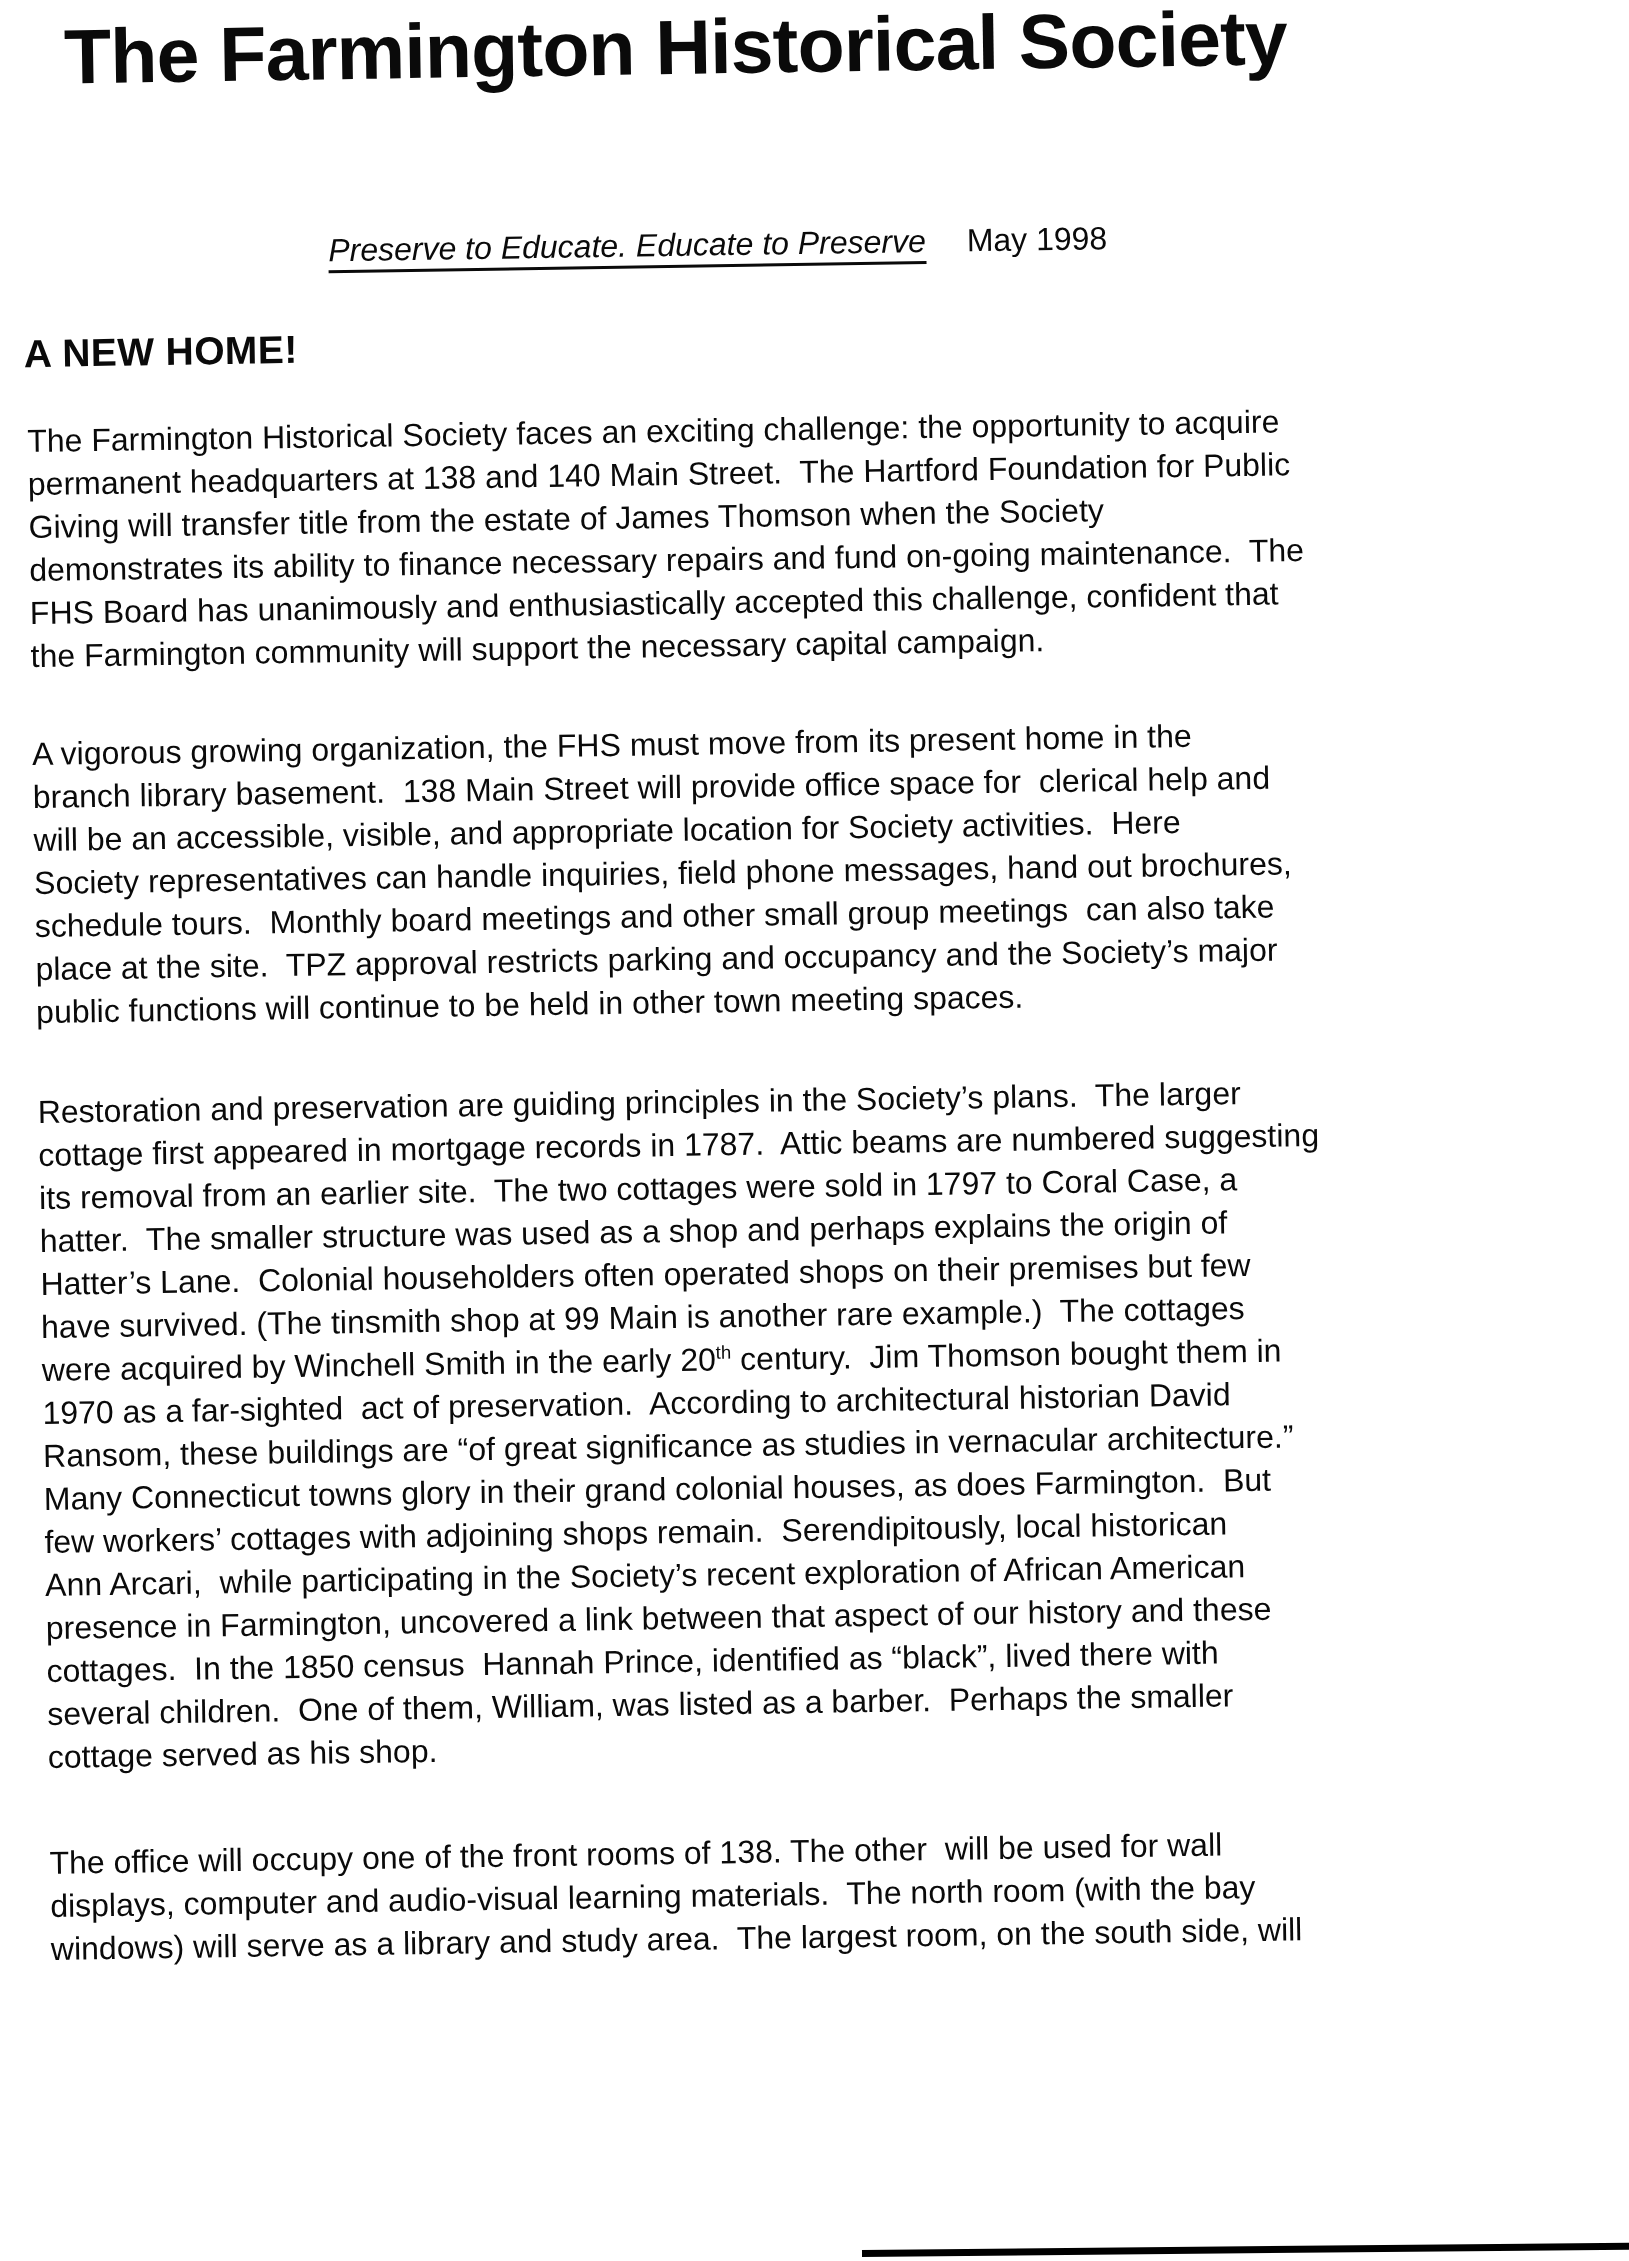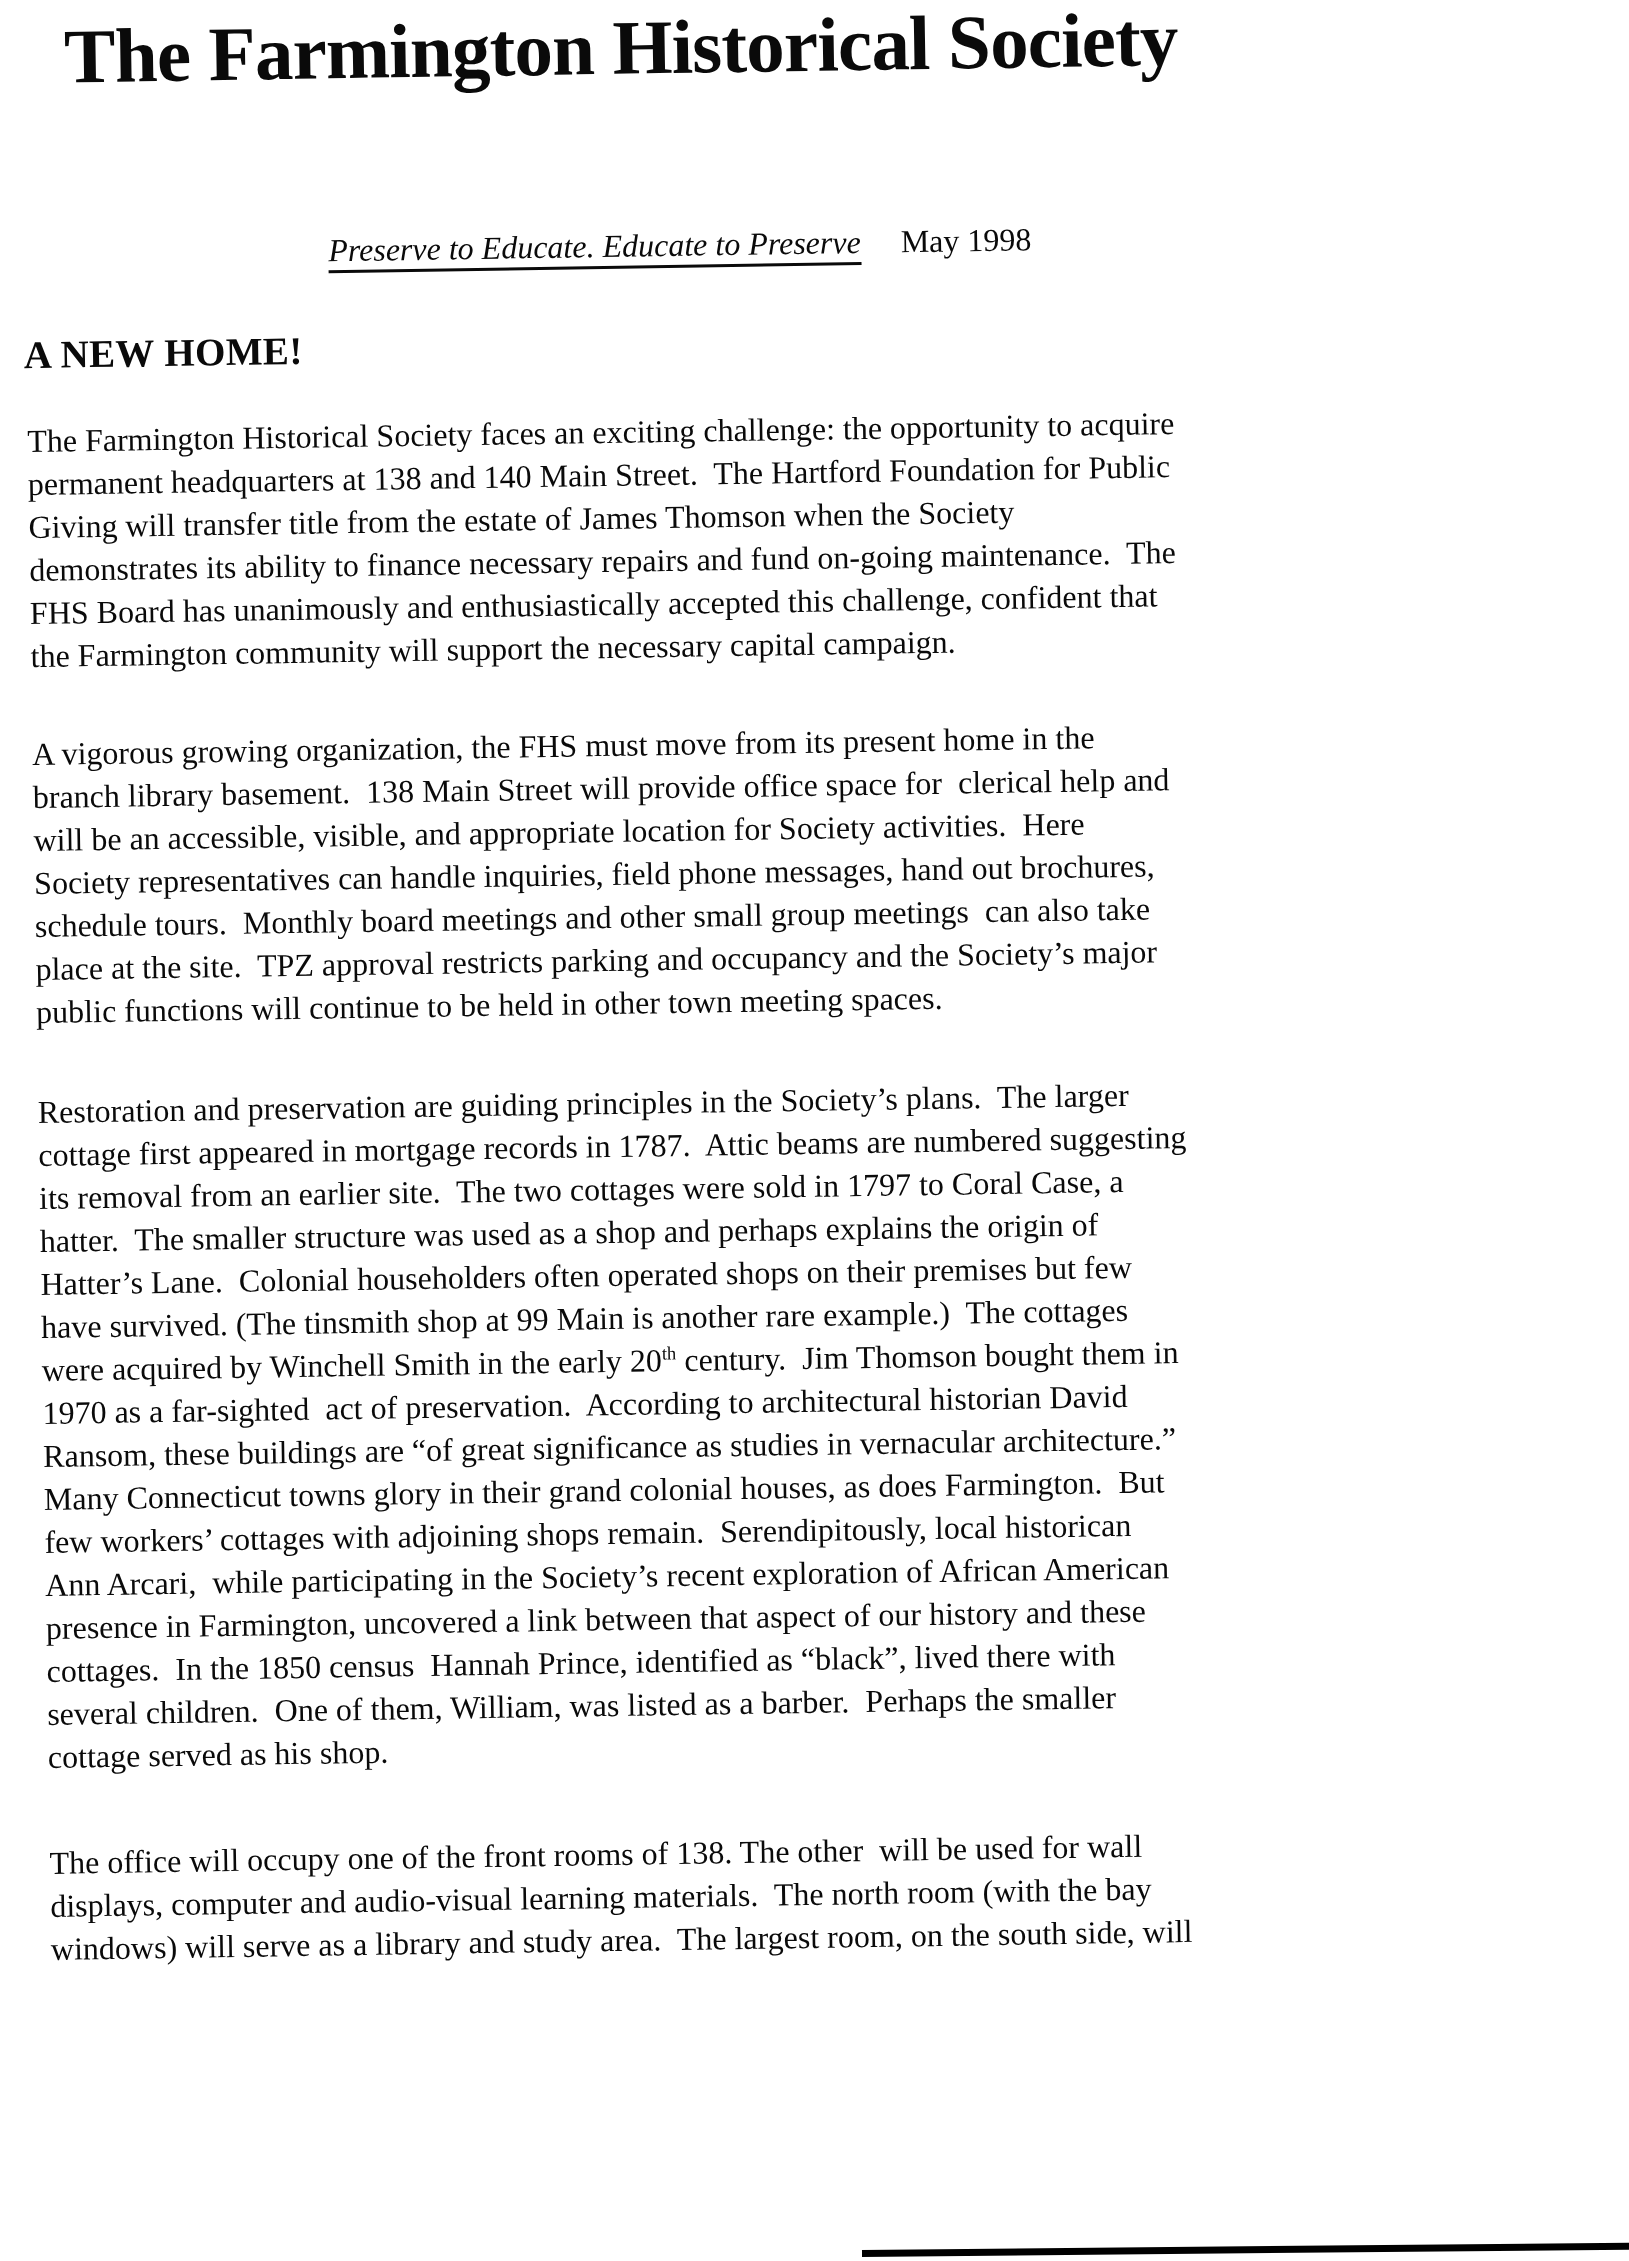--- a/index.html
+++ b/index.html
@@ -6,21 +6,21 @@
     margin: 0;
     padding: 0;
     background: #ffffff;
   }
   .page {
     position: relative;
     width: 1629px;
     height: 2261px;
     background: #ffffff;
     overflow: hidden;
-    font-family: Liberation Serif, serif;
+    font-family: Liberation Sans, sans-serif;
     color: #0a0a0a;
   }
   
   .sheet {
     position: absolute;
     left: 0;
     top: 0;
     width: 1629px;
     height: 2261px;
     transform: rotate(-0.9deg);

